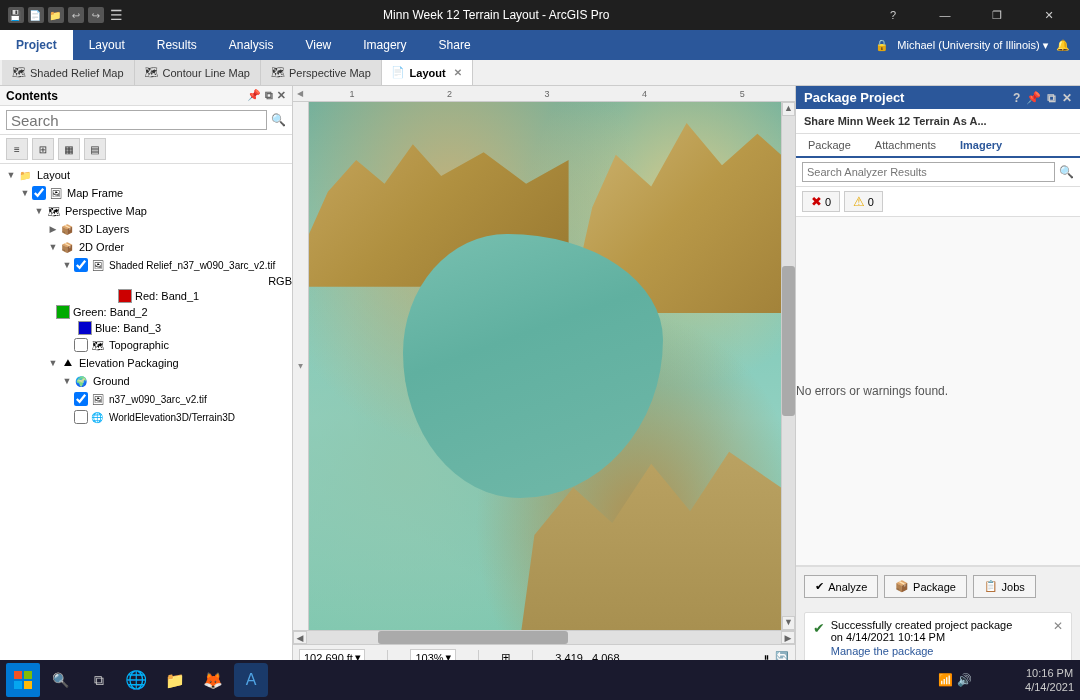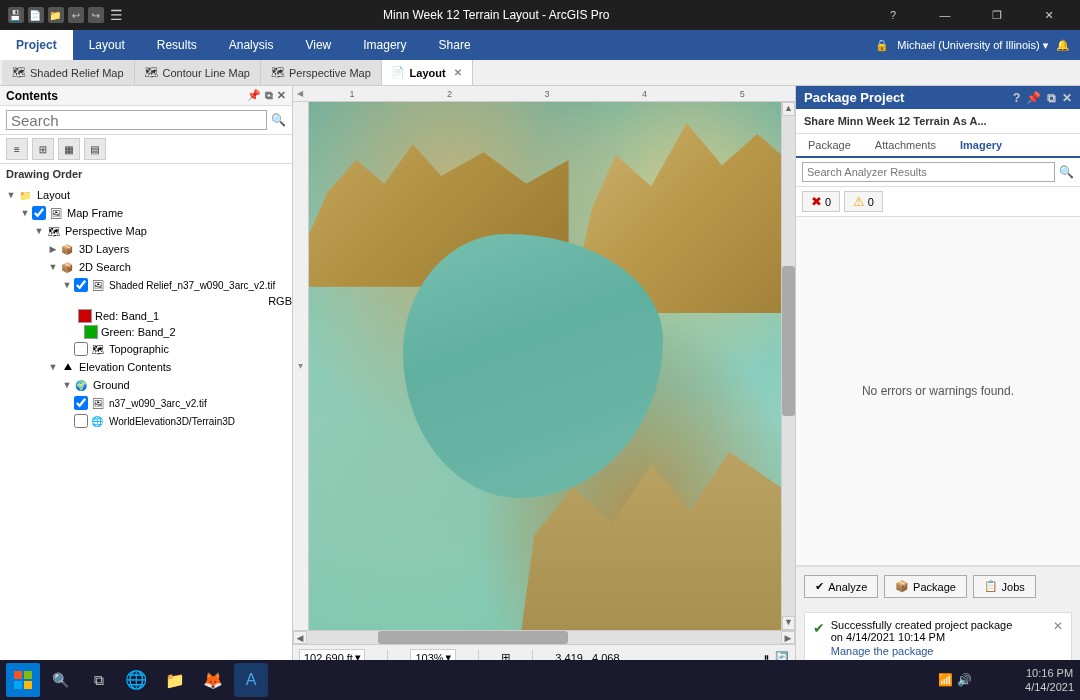--- a/index.html
+++ b/index.html
@@ -254,21 +254,21 @@
       padding: 4px 6px;
       border-bottom: 1px solid #ddd;
       background: #fff;
       gap: 4px;
     }
     .rp-search-input { flex: 1; border: 1px solid #aaa; padding: 2px 4px; font-size: 11px; height: 20px; color: #999; }
     .rp-error-btns { display: flex; padding: 4px 6px; gap: 4px; background: #fff; border-bottom: 1px solid #ddd; }
     .rp-err-btn { display: flex; align-items: center; gap: 3px; padding: 2px 8px; border: 1px solid #ccc; background: #f5f5f5; font-size: 11px; cursor: pointer; }
     .rp-err-icon-red { color: #cc0000; font-size: 13px; }
     .rp-err-icon-yellow { color: #e6a800; font-size: 13px; }
-    .rp-content { flex: 1; background: #f9f9f9; display: flex; align-items: center; justify-content: center; }
+    .rp-content { flex: 1; background: #f9f9f9; display: flex; align-items: center; }
     .rp-no-errors { color: #555; font-size: 12px; }
     .rp-finish { padding: 8px; border-top: 1px solid #ddd; background: #f0f0f0; }
     .rp-finish-title { font-size: 12px; font-weight: 600; margin-bottom: 6px; }
     .rp-finish-btns { display: flex; gap: 6px; }
     .rp-finish-btn { display: flex; align-items: center; gap: 4px; padding: 4px 10px; border: 1px solid #aaa; background: #f5f5f5; font-size: 11px; cursor: pointer; }
     .rp-success { background: #fff; border: 1px solid #ddd; padding: 6px 8px; margin: 6px 8px; border-radius: 2px; display: flex; align-items: flex-start; gap: 6px; font-size: 11px; }
     .rp-success-icon { color: #2e7d32; font-size: 14px; margin-top: 1px; }
     .rp-success-text { flex: 1; }
     .rp-success-link { color: #2b579a; cursor: pointer; display: block; margin-top: 2px; }
     .rp-success-close { color: #888; cursor: pointer; font-size: 12px; }
@@ -365,21 +365,20 @@
     <div class="search-bar">
       <input class="search-input" type="text" placeholder="Search" style="">
       <span class="search-btn">🔍</span>
     </div>
     <div class="toolbar-icons">
       <div class="toolbar-icon">≡</div>
       <div class="toolbar-icon">⊞</div>
       <div class="toolbar-icon">▦</div>
       <div class="toolbar-icon">▤</div>
     </div>
-    <div class="drawing-order-header">Drawing Order</div>
 
     <div class="tree">
 
       <div class="tree-item" style="padding-left:4px;">
         <span class="tree-expander">▼</span>
         <span class="tree-icon">📁</span>
         <span class="tree-label">Layout</span>
       </div>
 
       <div class="tree-item" style="padding-left:18px;">
@@ -397,57 +396,61 @@
 
       <div class="tree-item" style="padding-left:46px;">
         <span class="tree-expander">▶</span>
         <span class="tree-icon">📦</span>
         <span class="tree-label">3D Layers</span>
       </div>
 
       <div class="tree-item" style="padding-left:46px;">
         <span class="tree-expander">▼</span>
         <span class="tree-icon">📦</span>
-        <span class="tree-label">2D Search</span>
+        <span class="tree-label">2D Order</span>
       </div>
 
       <div class="tree-item" style="padding-left:60px;">
         <span class="tree-expander">▼</span>
         <input type="checkbox" class="tree-checkbox" checked="" style="">
         <span class="tree-icon">🖼</span>
         <span class="tree-label" style="font-size:10px;">Shaded Relief_n37_w090_3arc_v2.tif</span>
       </div>
 
       <div class="tree-item" style="padding-left:74px;justify-content:flex-end;">
         <span class="tree-expander" style="width:14px;"></span>
         <span class="tree-label">RGB</span>
       </div>
 
-      <div class="tree-item" style="padding-left:78px;">
+      <div class="tree-item" style="padding-left:118px;">
         <div class="color-swatch" style="background:#cc0000;"></div>
         <span class="tree-label">Red:  Band_1</span>
       </div>
 
-      <div class="tree-item" style="padding-left:84px;">
+      <div class="tree-item" style="padding-left:56px;">
         <div class="color-swatch" style="background:#00aa00;"></div>
         <span class="tree-label">Green: Band_2</span>
       </div>
 
+      <div class="tree-item" style="padding-left:78px;">
+        <div class="color-swatch" style="background:#0000cc;"></div>
+        <span class="tree-label">Blue:  Band_3</span>
+      </div>
 
       <div class="tree-item" style="padding-left:60px;">
         <span class="tree-expander" style="width:14px;"></span>
         <input type="checkbox" class="tree-checkbox" style="">
         <span class="tree-icon">🗺</span>
         <span class="tree-label">Topographic</span>
       </div>
 
       <div class="tree-item" style="padding-left:46px;">
         <span class="tree-expander">▼</span>
         <span class="tree-icon">⛰</span>
-        <span class="tree-label">Elevation Contents</span>
+        <span class="tree-label">Elevation Packaging</span>
       </div>
 
       <div class="tree-item" style="padding-left:60px;">
         <span class="tree-expander">▼</span>
         <span class="tree-icon">🌍</span>
         <span class="tree-label">Ground</span>
       </div>
 
       <div class="tree-item" style="padding-left:74px;">
         <input type="checkbox" class="tree-checkbox" checked="" style="">

